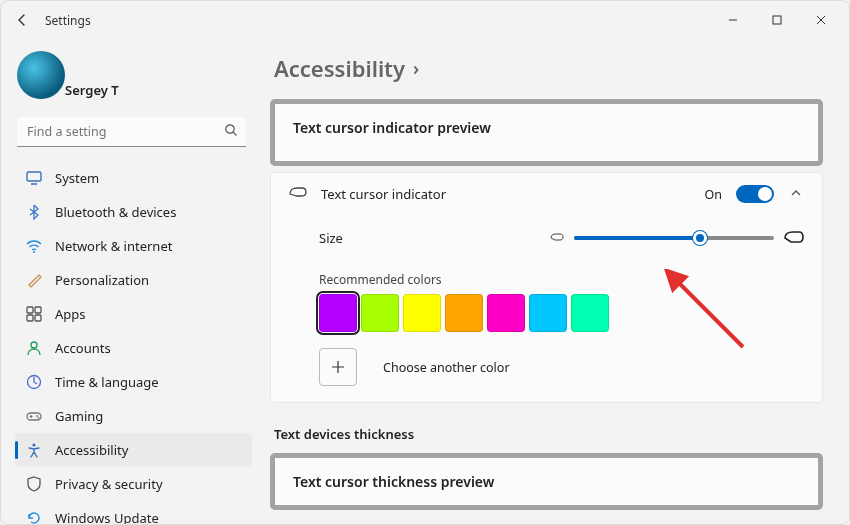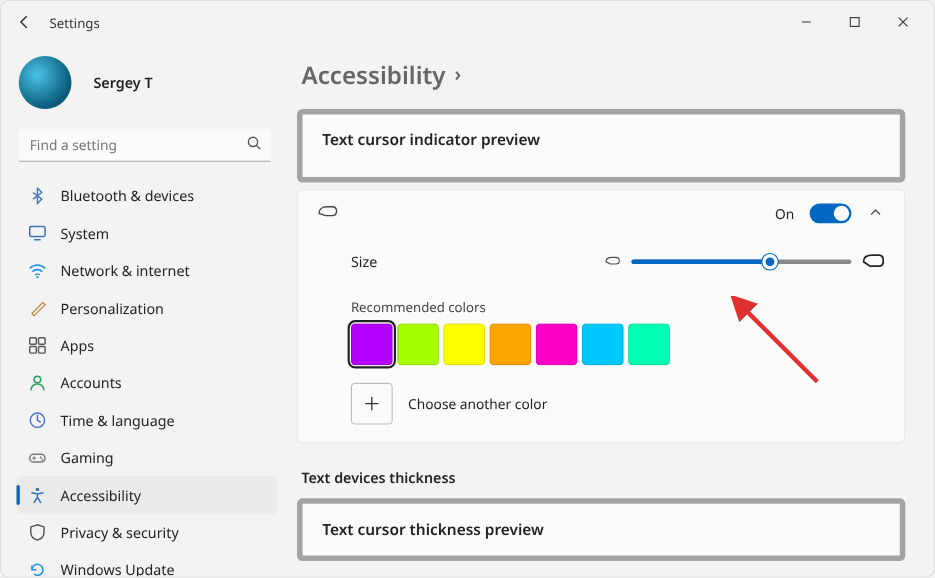--- a/index.html
+++ b/index.html
@@ -5,21 +5,21 @@
   * { box-sizing: border-box; margin: 0; padding: 0; font-family: "Segoe UI", system-ui, sans-serif; }
   body { background: #f3f3f3; width: 850px; height: 525px; overflow: hidden; position: relative; }
   .window { width: 850px; height: 525px; background: #f3f3f3; display: flex; flex-direction: column; border: 1px solid #ddd; border-radius: 8px; overflow: hidden; position: relative;}
   .titlebar { height: 38px; display: flex; align-items: center; padding: 0 6px; }
   .tb-back { width: 30px; height: 30px; display:flex; align-items:center; justify-content:center; font-size:14px; color:#333; border-radius:4px; cursor:pointer;}
   .tb-title { font-size: 12px; color:#333; margin-left:8px; flex:0 0 auto;}
   .tb-spacer { flex:1; }
   .tb-btn { width:44px; height:30px; display:flex; align-items:center; justify-content:center; color:#333;}
   .body { flex:1; display:flex; overflow:hidden; }
   .sidebar { width: 255px; padding: 6px 4px 0 14px; display:flex; flex-direction:column; overflow:hidden;}
-  .user { display:flex; align-items:center; gap:20px; padding:6px 4px 14px 2px;}
+  .user { display:flex; align-items:flex-end; gap:0; padding:6px 4px 14px 2px;}
   .avatar { width:48px; height:48px; border-radius:50%; background: radial-gradient(circle at 35% 35%, #4ac3e6, #0a5a7a 70%);}
   .username { font-size:13px; font-weight:600; color:#222;}
   .search { position:relative; margin:4px 6px 10px 2px;}
   .search input { width:100%; height:30px; border:none; border-bottom:1px solid #888; background:#fbfbfb; padding:0 30px 0 10px; font-size:12.5px; color:#555; border-radius:4px 4px 0 0;}
   .search .sicon { position:absolute; right:8px; top:6px; color:#555; font-size:13px;}
   .navlist { display:flex; flex-direction:column; gap:0; margin-top:4px;}
   .navitem { display:flex; align-items:center; gap:12px; height:34px; padding:0 10px; border-radius:4px; font-size:13px; color:#222; cursor:pointer; position:relative;}
   .navitem.active { background:#eaeaea;}
   .navitem.active::before { content:""; position:absolute; left:0; top:8px; bottom:8px; width:3px; background:#0067c0; border-radius:2px;}
   .nicon { width:18px; height:18px; display:flex; align-items:center; justify-content:center; font-size:14px;}
@@ -47,21 +47,21 @@
   .slider-wrap { display:flex; align-items:center; gap:10px; }
   .si-small svg, .si-big svg { display:block;}
   .slider { width:200px; height:4px; background:#8a8a8a; border-radius:2px; position:relative;}
   .slider-fill { position:absolute; left:0; top:0; height:4px; background:#0067c0; border-radius:2px; width:63%;}
   .slider-thumb { position:absolute; top:-5px; left:63%; transform:translateX(-50%); width:14px; height:14px; background:#0067c0; border:3px solid #fff; box-shadow:0 0 0 1px #0067c0; border-radius:50%;}
   .colors-row { padding:10px 18px 16px 48px;}
   .colors-label { font-size:12px; color:#444; margin-bottom:6px;}
   .swatches { display:flex; gap:4px; align-items:center;}
   .swatch { width:38px; height:38px; border-radius:4px; border:1px solid rgba(0,0,0,0.12);}
   .swatch.selected { outline:2px solid #222; outline-offset:1px;}
-  .choose-row { padding:0 18px 16px 48px; display:flex; align-items:center; gap:14px;}
+  .choose-row { padding:0 18px 16px 48px; display:flex; align-items:center; gap:26px;}
   .plusbox { width:38px; height:38px; border:1px solid #bbb; border-radius:4px; display:flex; align-items:center; justify-content:center; font-size:18px; color:#333;}
   .choose-label { font-size:12.5px; color:#222;}
   .section-h { font-size:13px; font-weight:600; padding:16px 4px 10px 4px; color:#222;}
   .arrow-annot { position:absolute; pointer-events:none;}
   .tag-icon svg { display:block;}
 </style>
 </head>
 <body>
 
 <div class="window">
@@ -102,35 +102,35 @@
         <input type="text" placeholder="Find a setting" style="">
         <span class="sicon">
           <svg width="14" height="14" viewBox="0 0 14 14">
               <circle cx="6" cy="6" r="4.2" stroke="#555" stroke-width="1.2" fill="none"></circle>
               <line x1="9.2" y1="9.2" x2="12.5" y2="12.5" stroke="#555" stroke-width="1.2"></line>
             </svg>
         </span>
       </div>
       <div class="navlist" id="navlist">
           <div class="navitem">
-            <span class="nicon" style="color: rgb(58, 123, 200);">
-              <svg width="16" height="16" viewBox="0 0 16 16">
-                <path d="M8 1 L12 5 L8 8 L12 11 L8 15 L8 1 M4 5 L8 8 M4 11 L8 8" stroke="currentColor" stroke-width="1.3" fill="none"></path>
-              </svg>
-            </span>
-            <span>Bluetooth &amp; devices</span>
-          </div>
-          <div class="navitem">
             <span class="nicon" style="color: rgb(59, 111, 182);">
               <svg width="16" height="16" viewBox="0 0 16 16">
                 <rect x="1" y="2" width="14" height="9" rx="1.5" fill="none" stroke="currentColor" stroke-width="1.4"></rect>
                 <line x1="5" y1="14" x2="11" y2="14" stroke="currentColor" stroke-width="1.4"></line>
               </svg>
             </span>
             <span>System</span>
+          </div>
+          <div class="navitem">
+            <span class="nicon" style="color: rgb(58, 123, 200);">
+              <svg width="16" height="16" viewBox="0 0 16 16">
+                <path d="M8 1 L12 5 L8 8 L12 11 L8 15 L8 1 M4 5 L8 8 M4 11 L8 8" stroke="currentColor" stroke-width="1.3" fill="none"></path>
+              </svg>
+            </span>
+            <span>Bluetooth &amp; devices</span>
           </div>
           <div class="navitem">
             <span class="nicon" style="color: rgb(31, 143, 224);">
               <svg width="16" height="16" viewBox="0 0 16 16">
                 <path d="M1 6 C5 2 11 2 15 6 M3.5 9 C6 6.5 10 6.5 12.5 9 M6 12 C7 11 9 11 10 12" stroke="currentColor" stroke-width="1.4" fill="none"></path>
                 <circle cx="8" cy="14" r="1" fill="currentColor"></circle>
               </svg>
             </span>
             <span>Network &amp; internet</span>
           </div>
@@ -221,20 +221,21 @@
         <h3>Text cursor indicator preview</h3>
       </div>
 
       <div class="panel">
         <div class="row">
           <span class="tag-icon">
             <svg width="18" height="14" viewBox="0 0 18 14">
                 <path d="M1 7 C1 3 4 1 8 1 L13 1 C16 1 17 3 17 5 C17 7 16 9 13 9 L7 9 Z" stroke="#444" stroke-width="1.3" fill="none" stroke-linejoin="round"></path>
               </svg>
           </span>
+          <span class="row-label">Text cursor indicator</span>
           <span class="row-spacer"></span>
           <span class="toggle-state">On</span>
           <div class="toggle"></div>
           <span class="chev">
             <svg width="12" height="12" viewBox="0 0 12 12">
                 <path d="M2 8 L6 4 L10 8" stroke="#555" stroke-width="1.3" fill="none"></path>
               </svg>
           </span>
         </div>
 

